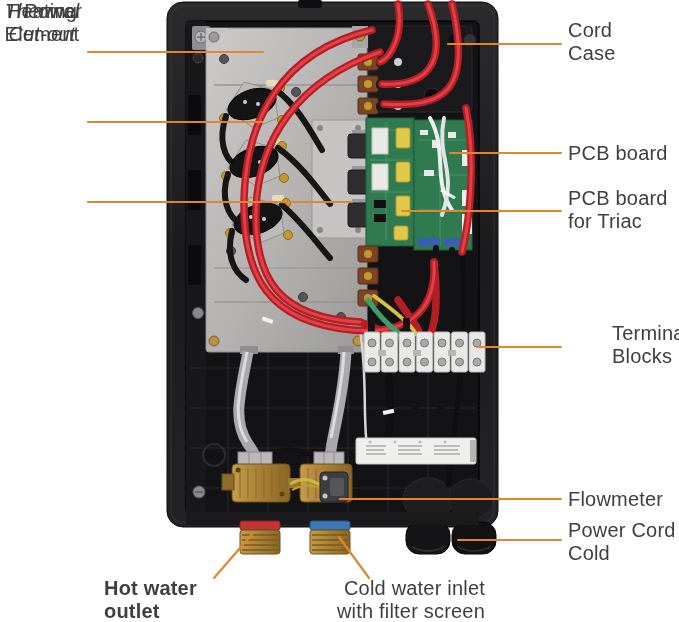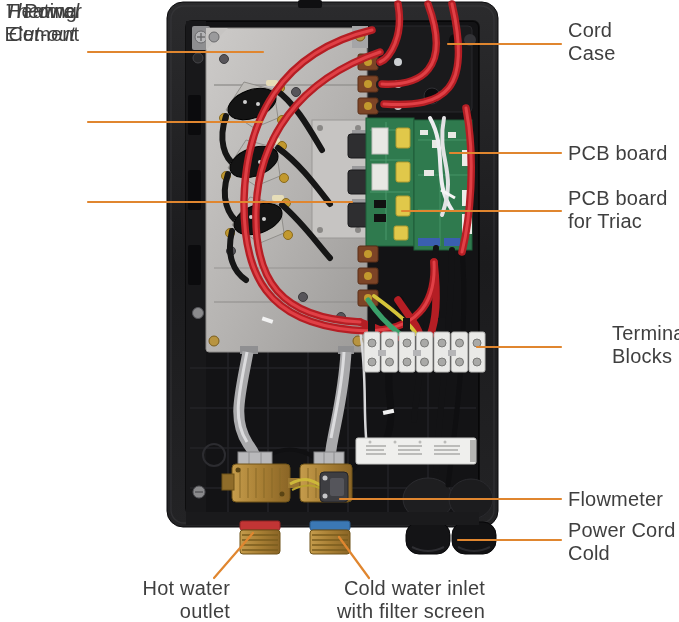--- a/index.html
+++ b/index.html
@@ -22,21 +22,21 @@
   }
   .lbl-heating{left:0;top:29;width:84px;text-align:center;}
   .lbl-thermal{left:0;top:99;width:84px;text-align:center;font-style:italic;}
   .lbl-triac{left:0;top:191;width:82px;text-align:right;}
   .lbl-back{left:568px;top:19px;}
   .lbl-pcb{left:568px;top:142px;}
   .lbl-pcbtriac{left:568px;top:187px;}
   .lbl-terminal{left:588px;top:322px;margin-left:24px;}
   .lbl-flow{left:568px;top:488px;}
   .lbl-power{left:568px;top:519px;}
-  .lbl-hot{left:96px;top:577px;width:134px;text-align:right;}
+  .lbl-hot{left:104px;top:577px;width:134px;text-align:left;font-weight:bold;}
   .lbl-cold{left:305px;top:577px;width:180px;text-align:right;}
   .leader{stroke:#E0862F;stroke-width:2.2;stroke-linecap:round;}
 </style>
 </head>
 <body>
 
 <div class="figure">
 
   <svg width="679" height="622" viewBox="0 0 679 622">
     <defs>

